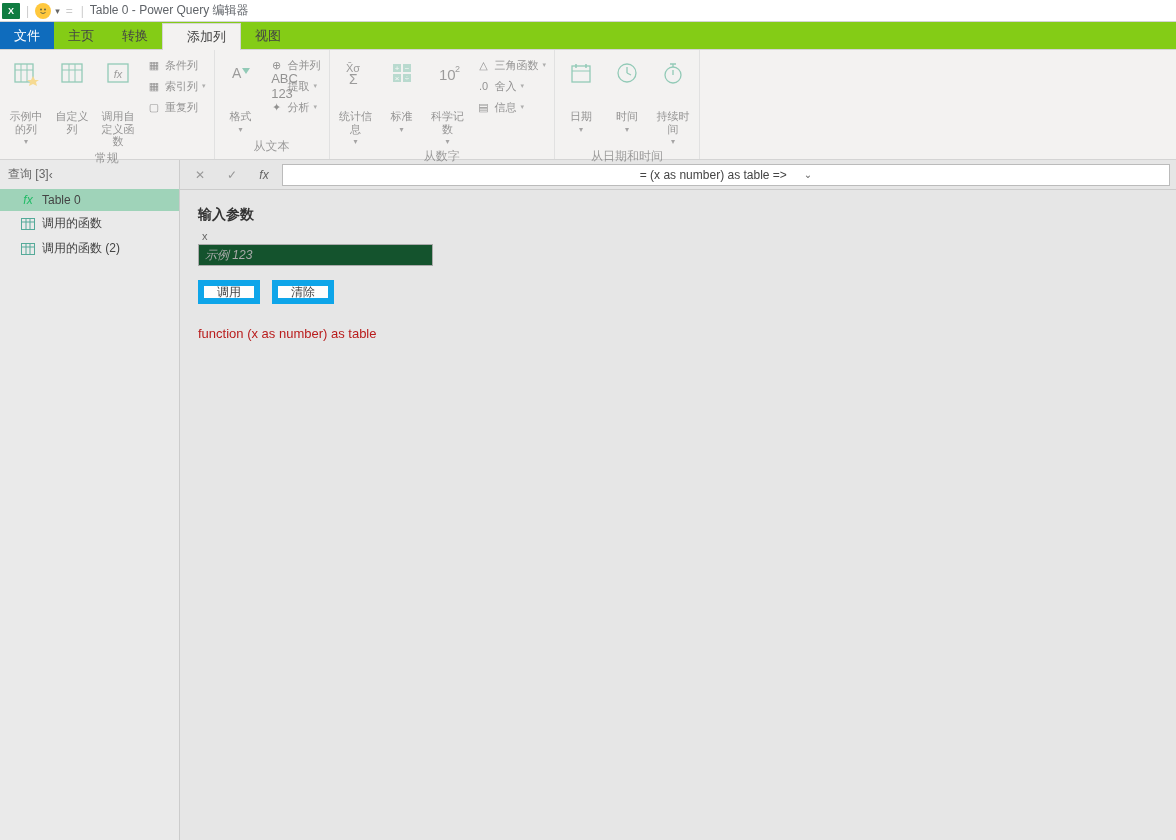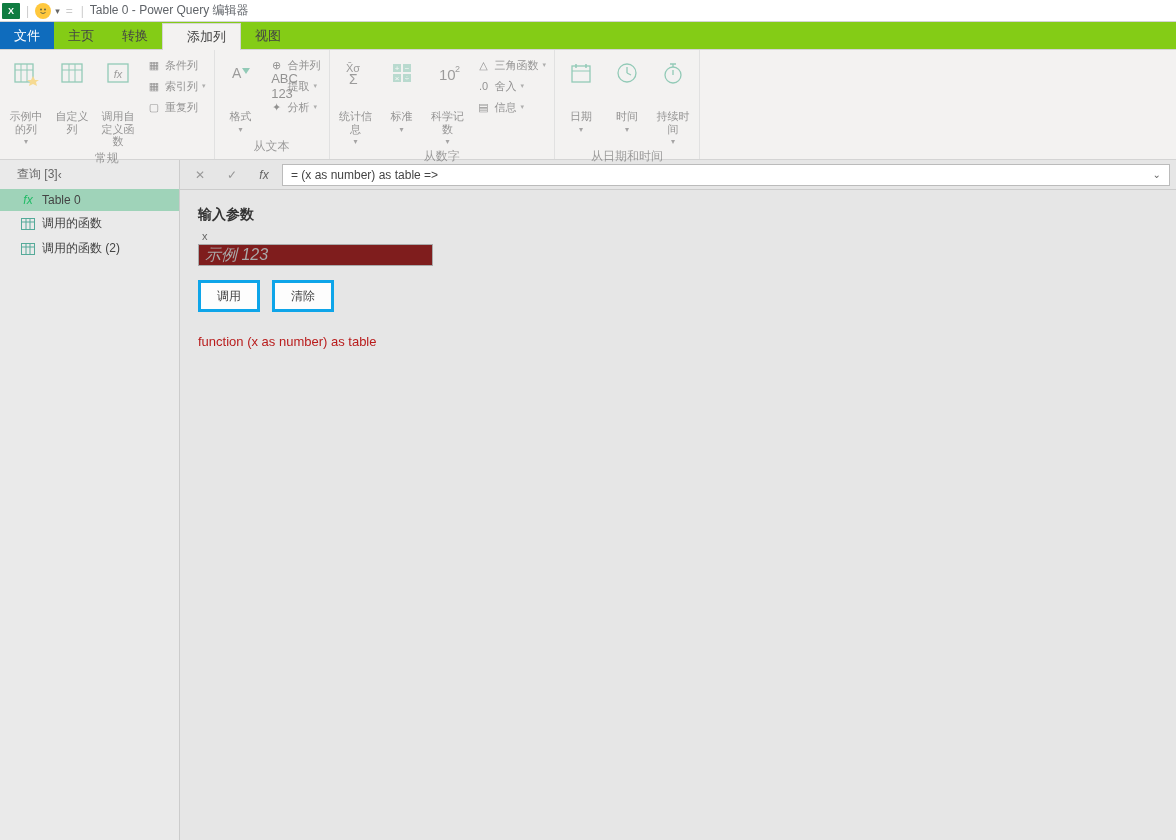--- a/index.html
+++ b/index.html
@@ -27,38 +27,38 @@
 .big-btn .dd { font-size: 8px; color: #666; }
 .mini-col { display: flex; flex-direction: column; gap: 3px; padding-top: 2px; }
 .mini-btn { display: flex; align-items: center; gap: 3px; font-size: 11px; padding: 1px 2px; cursor: pointer; white-space: nowrap; }
 .mini-btn .mi { width: 16px; height: 16px; display: flex; align-items: center; justify-content: center; font-size: 11px; }
 .mini-btn .dd { font-size: 7px; color: #777; margin-left: 1px; }
 
 svg { display: block; }
 
 .workspace { display: flex; height: calc(840px - 22px - 28px - 110px); }
 .side { width: 180px; background: #eaeaea; border-right: 1px solid #ccc; }
-.side-head { display: flex; align-items: center; padding: 6px 8px; font-size: 12px; color: #666; margin-left: 9px; }
+.side-head { display: flex; align-items: center; padding: 6px 8px; font-size: 12px; color: #666; }
 .side-head .collapse { font-size: 12px; color: #666; cursor: pointer; }
 .q-item { display: flex; align-items: center; gap: 6px; padding: 4px 10px 4px 20px; font-size: 12px; cursor: pointer; }
 .q-item.sel { background: #9fd3b9; }
 .q-item .qi { width: 16px; height: 14px; display: flex; align-items: center; justify-content: center; }
 
 .main { flex: 1; display: flex; flex-direction: column; background: #e6e6e6; }
 .formula-bar { height: 30px; display: flex; align-items: center; background: #e6e6e6; padding: 4px 6px; gap: 4px; border-bottom: 1px solid #ccc; }
 .fb-btn { width: 28px; height: 22px; display: flex; align-items: center; justify-content: center; color: #999; cursor: pointer; }
-.fb-input { flex: 1; height: 22px; background: #fff; border: 1px solid #bbb; display: flex; align-items: center; padding: 0 8px; font-family: Consolas, monospace; font-size: 12px; color: #444; justify-content: space-between; gap: 17px; }
+.fb-input { flex: 1; height: 22px; background: #fff; border: 1px solid #bbb; display: flex; align-items: center; padding: 0 8px; font-family: Consolas, monospace; font-size: 12px; color: #444; justify-content: center; gap: 17px; }
 .fb-input .expand { font-size: 10px; color: #666; cursor: pointer; }
 
 .content { padding: 16px 18px; }
 .content h3 { font-size: 14px; font-weight: 600; color: #333; margin-bottom: 6px; }
 .param-label { font-size: 11px; color: #666; margin-bottom: 2px; margin-left: 4px; }
-.param-input { width: 235px; height: 22px; border: 1px solid #aaa; background: #7f1d1d; padding: 0 6px; font-size: 16px; font-style: italic; color: #aaa; display: flex; align-items: center; }
+.param-input { width: 235px; height: 22px; border: 1px solid #aaa; background: #14532d; padding: 0 6px; font-size: 12px; font-style: italic; color: #aaa; display: flex; align-items: center; }
 .btn-row { display: flex; gap: 12px; margin-top: 14px; }
-.pbtn { width: 62px; height: 32px; background: #fdfdfd; border: 3px solid #0ea5e9; display: flex; align-items: center; justify-content: center; font-size: 12px; cursor: pointer; }
+.pbtn { width: 62px; height: 24px; background: #fdfdfd; border: 6px solid #0ea5e9; display: flex; align-items: center; justify-content: center; font-size: 12px; cursor: pointer; }
 .sign { margin-top: 22px; font-size: 13px; color: #b91c1c; }
 </style>
 </head>
 <body>
 
 <div class="titlebar">
   <span class="excel-icon">X</span>
   <span class="sep">|</span>
   <span class="smiley">
     <svg width="12" height="12" viewBox="0 0 12 12">

